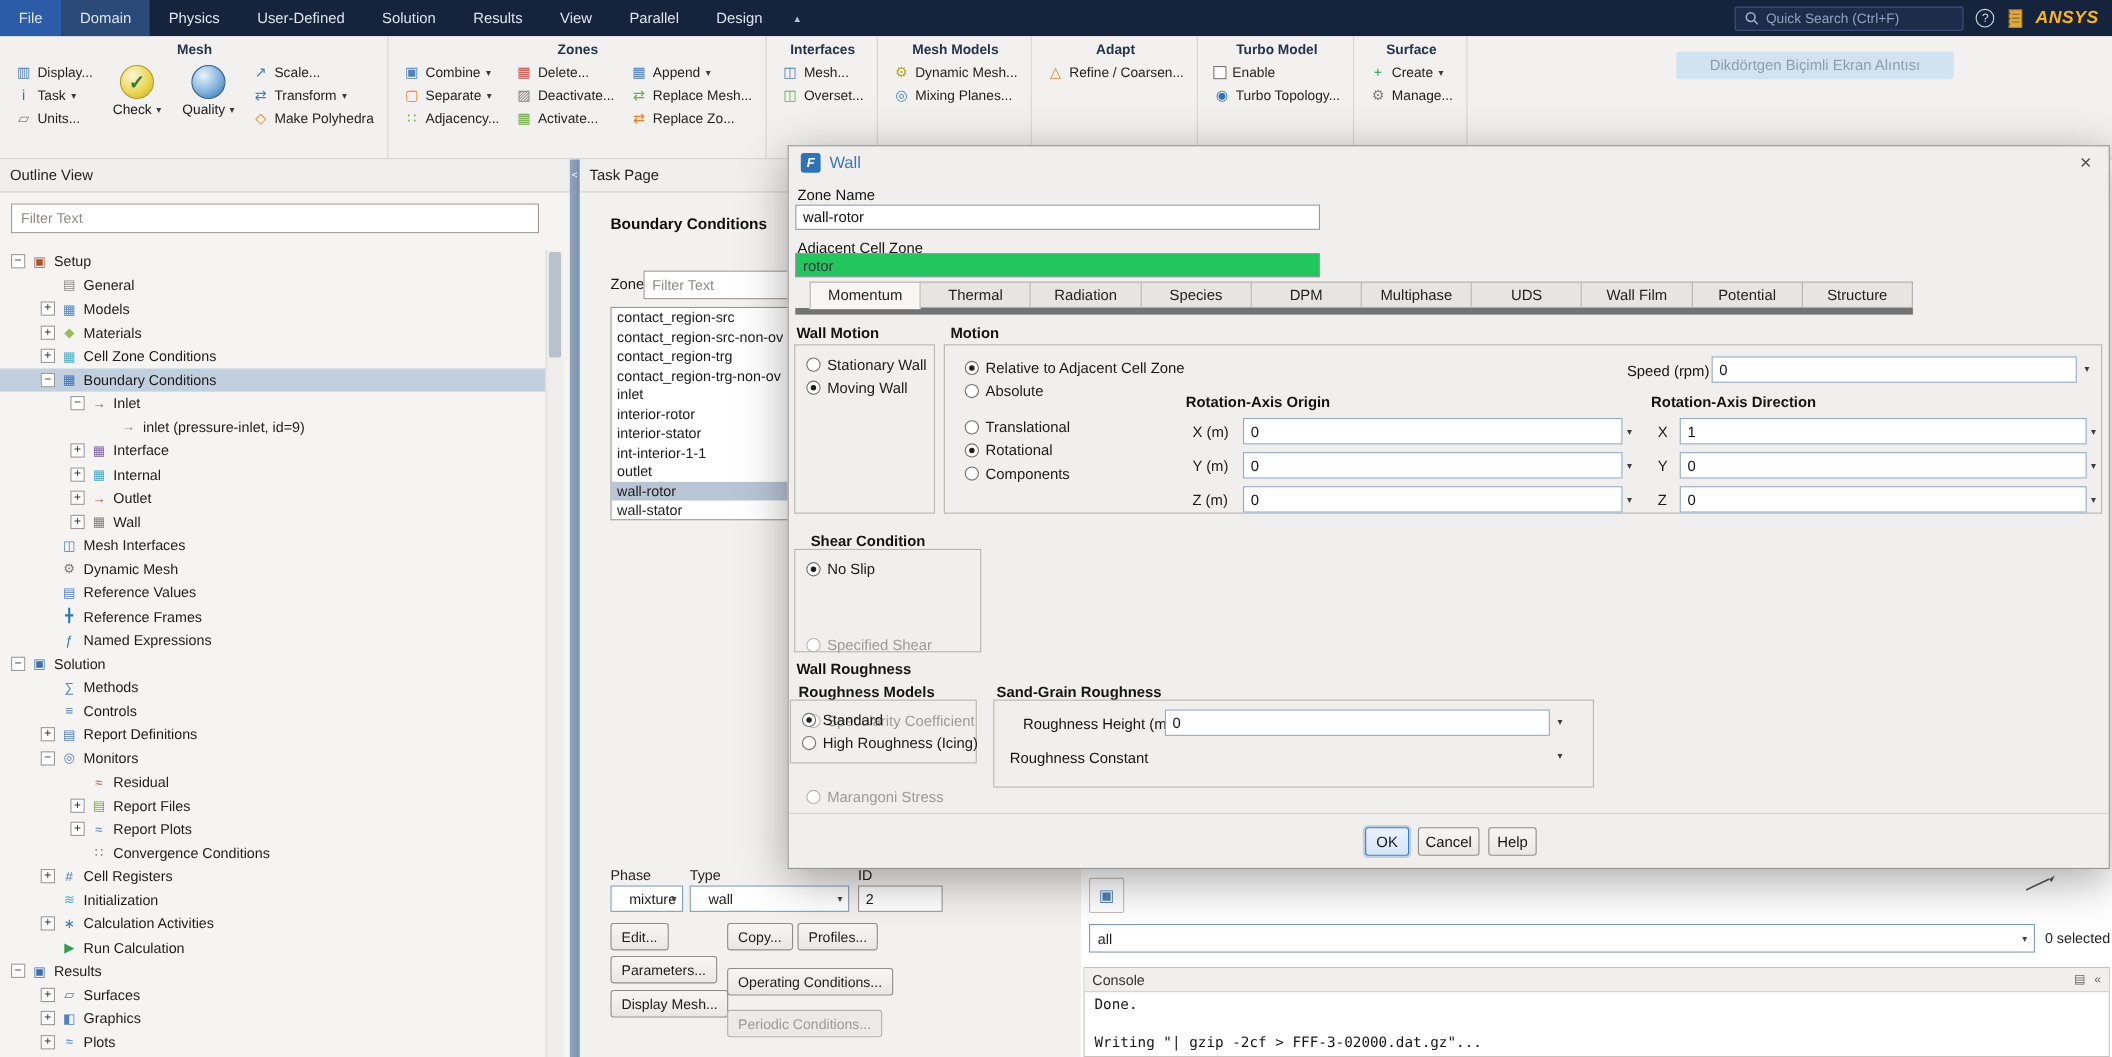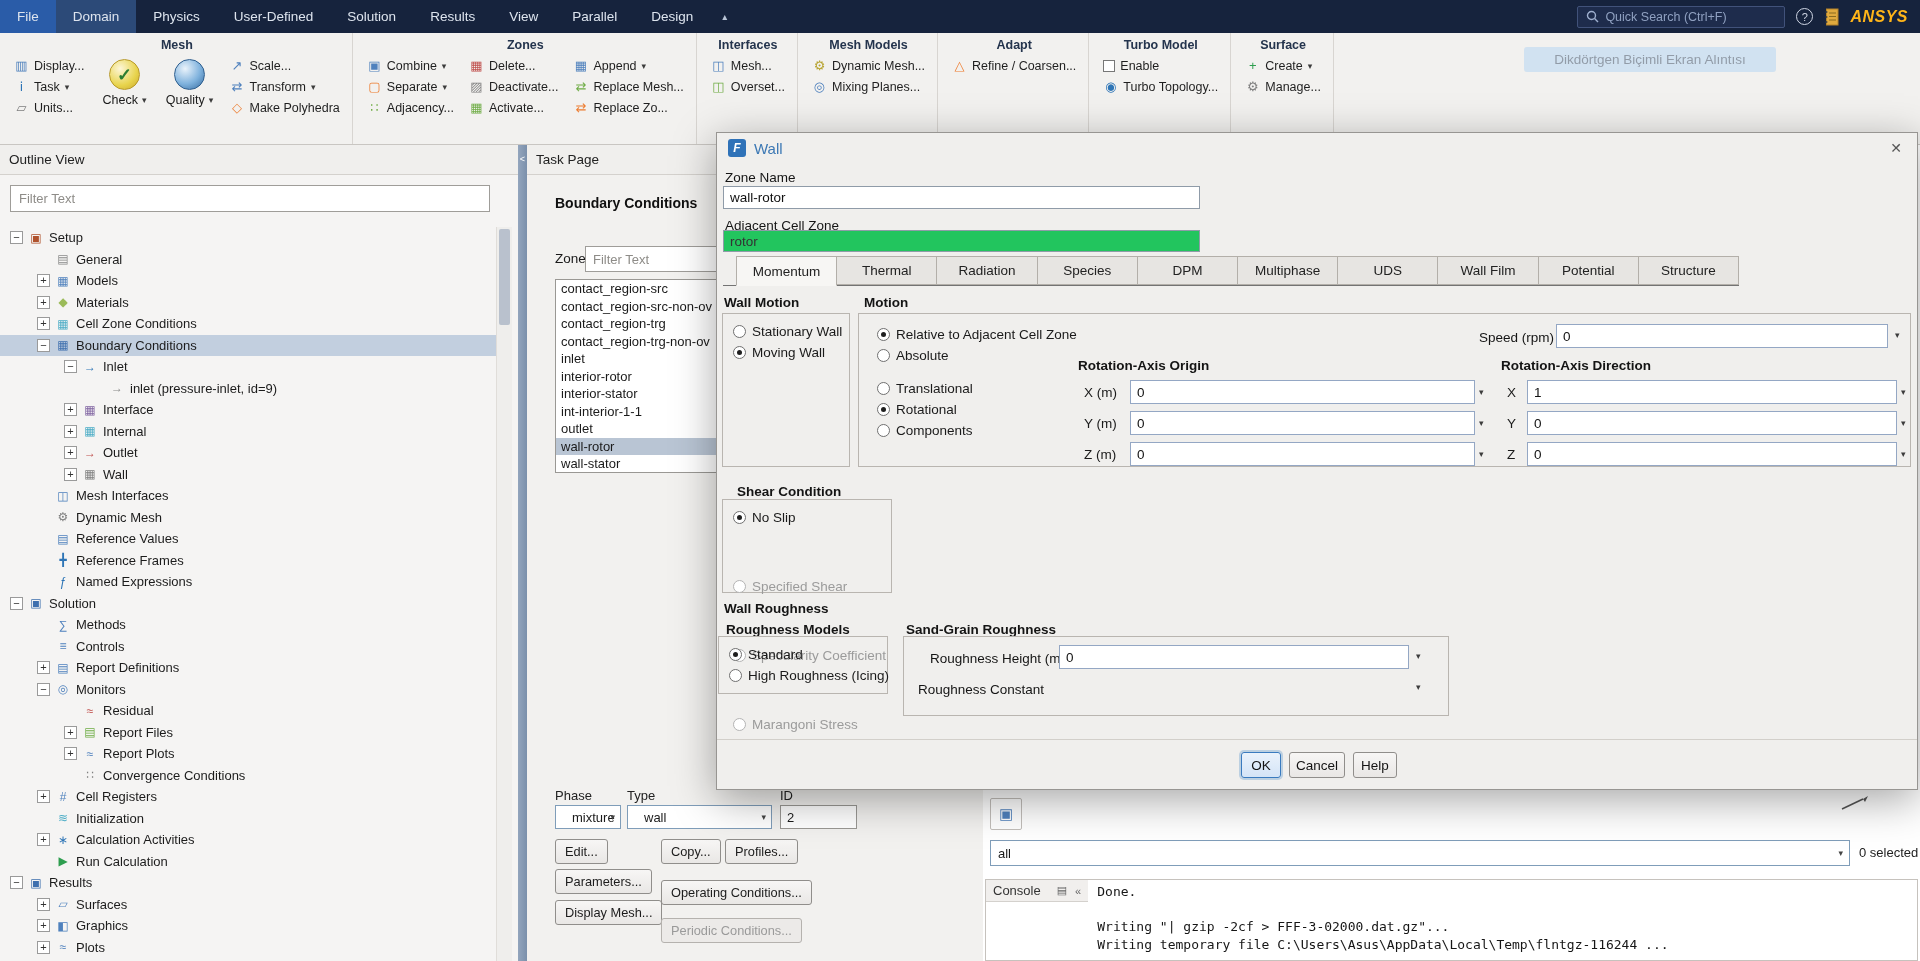--- a/index.html
+++ b/index.html
@@ -96,21 +96,21 @@
   
   .graphics{position:absolute;left:983px;top:145px;width:937px;height:816px;background:#fff;}
   .gfx-tool{position:absolute;left:7px;top:653px;width:32px;height:32px;border:1px solid #c2beba;
     background:#fff;display:flex;align-items:center;justify-content:center;font-size:15px;color:#4f81bd;border-radius:2px;}
   .gfx-pen{position:absolute;left:858px;top:648px;}
   .gfx-combo{position:absolute;left:7px;top:695px;width:860px;height:26px;background:#fff;
     border:1px solid #7f9db9;display:flex;align-items:center;font-size:13px;padding:0 7px;}
   .gfx-combo .combo-caret{position:absolute;right:6px;font-size:9px;color:#444;}
   .gfx-count{position:absolute;left:876px;top:700px;font-size:13px;color:#222;white-space:nowrap;}
   .console{position:absolute;left:2px;top:734px;width:933px;bottom:0;border:1px solid #c6c2bd;
-    background:#fff;display:flex;flex-direction:row;}
+    background:#fff;display:flex;flex-direction:column;}
   .console-header{height:22px;background:#f1efed;border-bottom:1px solid #d4d1cd;display:flex;
     align-items:center;padding:0 7px;font-size:13px;color:#333;gap:8px;}
   .console-header .spacer{flex:1;}
   .console-hicon{font-size:11px;color:#666;}
   .console-body{flex:1;padding:3px 9px;font-family:"DejaVu Sans Mono",monospace;font-size:13px;
     line-height:17.5px;color:#161616;overflow:hidden;white-space:pre;}
 
   
   .dialog{position:absolute;left:716px;top:132px;width:1202px;height:658px;background:#f0efed;
     border:1px solid #979592;box-shadow:0 10px 40px rgba(0,0,0,.35);z-index:20;font-size:13.5px;}
@@ -118,21 +118,21 @@
     gap:8px;padding:0 11px;}
   .dlg-icon{width:18px;height:18px;background:#2f72b8;color:#fff;border-radius:3px;font-weight:bold;
     font-style:italic;display:flex;align-items:center;justify-content:center;font-size:12px;flex:0 0 18px;}
   .dlg-title{color:#3c78b4;font-size:15px;}
   .dlg-close{margin-left:auto;color:#555;font-size:14px;padding:2px 4px;}
   .dlg-label{position:absolute;font-size:13.5px;color:#151515;}
   .dlg-input{position:absolute;background:#fff;border:1px solid #8f9ba8;height:23px;font-size:13.5px;
     padding:0 6px;font-family:"Liberation Sans",sans-serif;color:#111;outline:none;}
   .dlg-input.disabled{background:#22c55e;color:#333;}
   .tabs{position:absolute;left:6px;top:123px;width:1016px;height:30px;display:flex;
-    border-bottom:1px solid #737373;padding-left:13px;}
+    border-bottom:6px solid #737373;padding-left:13px;}
   .tab{flex:1;display:flex;align-items:center;justify-content:center;font-size:13.5px;background:#e7e5e2;
     border:1px solid #b3afa9;border-left:none;color:#222;white-space:nowrap;}
   .tab:first-child{border-left:1px solid #b3afa9;}
   .tab.active{background:#f7f6f4;border-bottom:1px solid #f7f6f4;margin-bottom:-1px;}
   .seclabel{position:absolute;font-weight:bold;font-size:13.5px;color:#141414;white-space:nowrap;}
   .groupbox{position:absolute;border:1px solid #b9b5b0;}
   .radio{display:flex;align-items:center;gap:6px;font-size:13.5px;height:21px;white-space:nowrap;}
   .rdot{width:13px;height:13px;border:1px solid #707070;border-radius:50%;background:#fff;
     position:relative;flex:0 0 13px;}
   .rdot.on::after{content:"";position:absolute;left:3px;top:3px;width:5px;height:5px;border-radius:50%;

